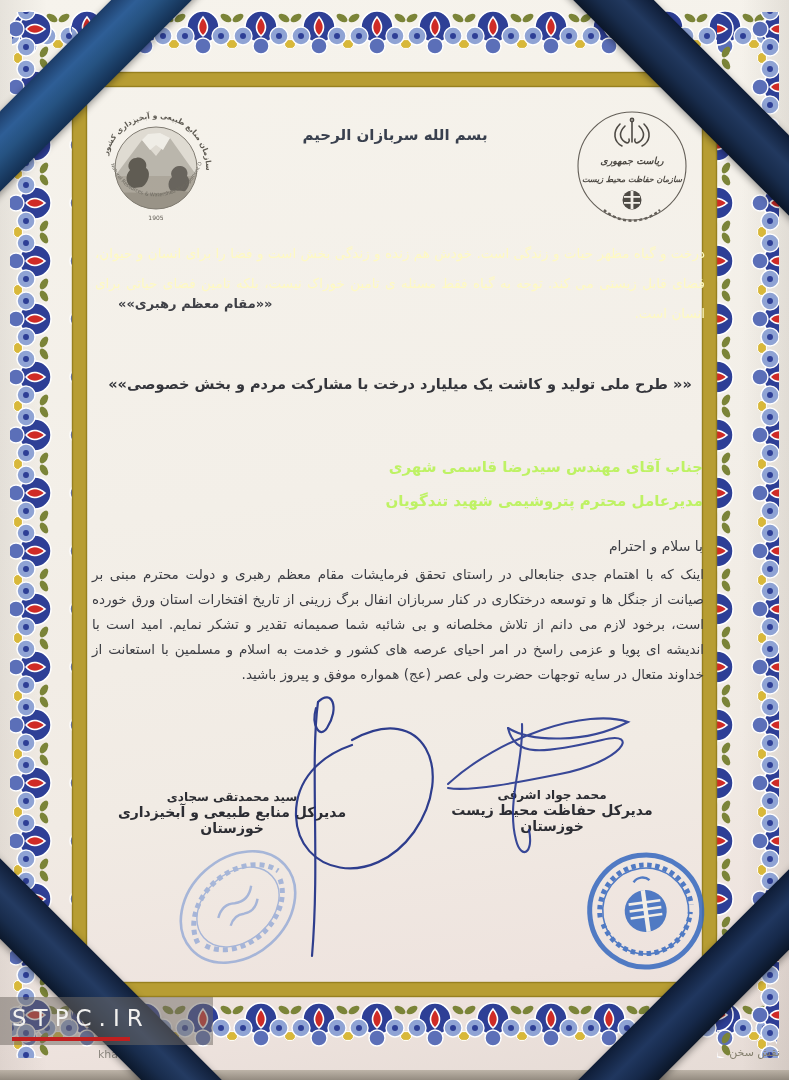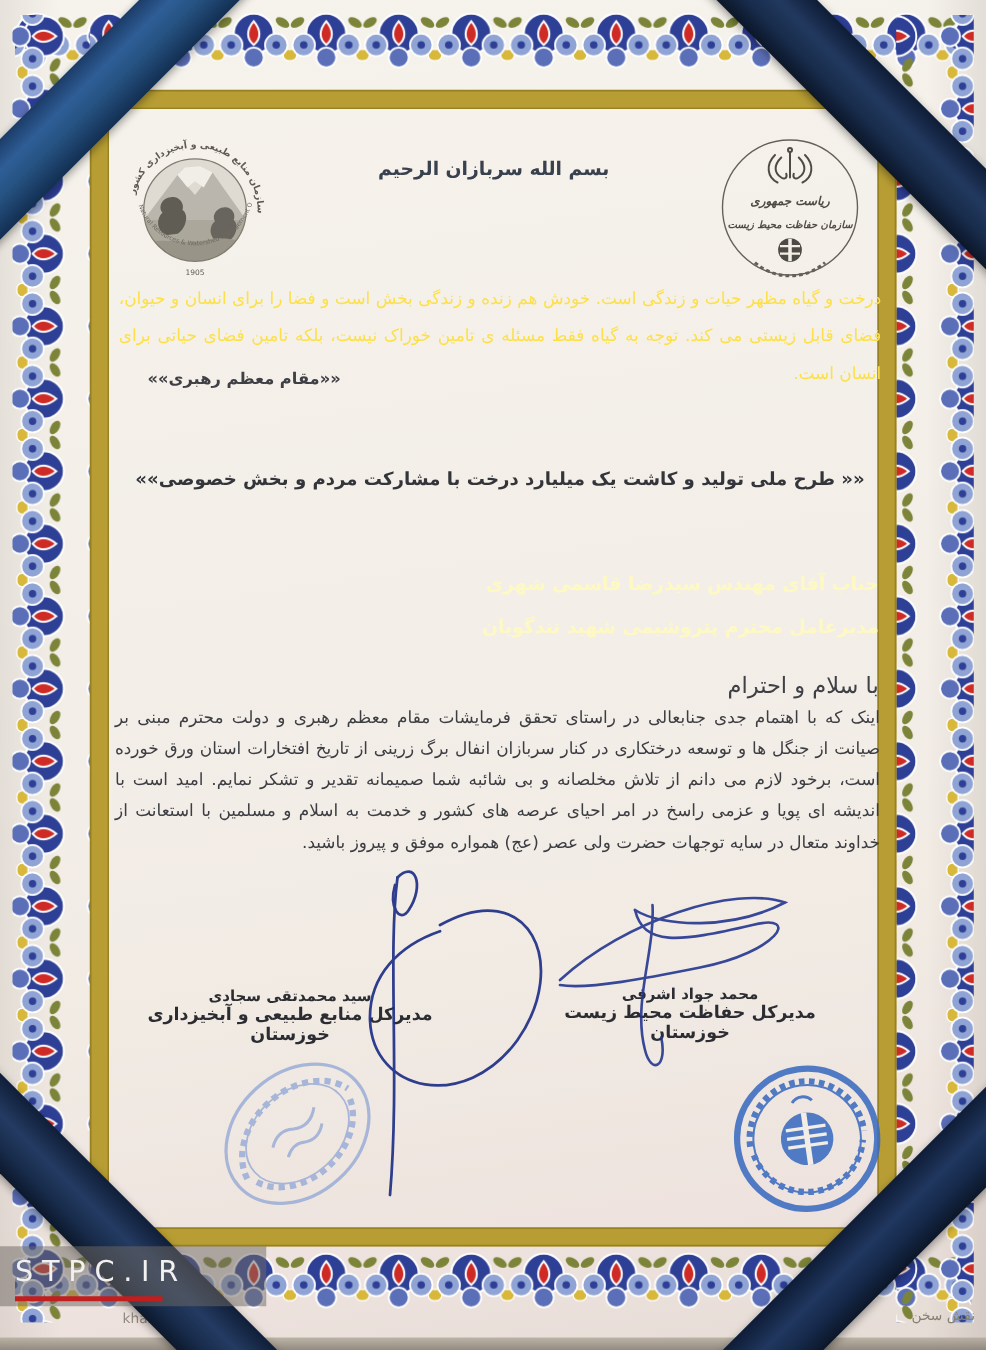--- a/index.html
+++ b/index.html
@@ -7,29 +7,29 @@
        background:#6e675e;font-family:"DejaVu Sans",sans-serif;}
   .paper{position:absolute;inset:0;
        background:linear-gradient(172deg,#f6f3ec 0%,#f3efe8 45%,#f1ebe4 70%,#eee3de 88%,#e5dbd5 100%);}
   .shade{position:absolute;inset:0;pointer-events:none;
        background:linear-gradient(90deg,rgba(90,80,70,.10) 0%,rgba(0,0,0,0) 6%,rgba(0,0,0,0) 94%,rgba(90,80,70,.12) 100%);}
   .border-svg{position:absolute;left:0;top:0;z-index:1;}
   .content{position:absolute;z-index:5;color:#3a3a40;direction:rtl;}
   .bismillah{left:95px;top:126px;width:600px;text-align:center;font-weight:bold;
        font-size:15px;color:#39404e;}
   .logo{position:absolute;z-index:6;}
-  .quote{left:95px;top:224px;width:610px;font-size:13.5px;line-height:30px;
-       text-align:justify;color:#fde047;}
+  .quote{left:95px;top:238px;width:610px;font-size:13.5px;line-height:30px;
+       text-align:justify;color:#fef9c3;}
   .attrib{left:118px;top:296px;width:250px;text-align:left;direction:rtl;
        font-size:13px;font-weight:bold;color:#3f4046;}
   .plan-title{left:95px;top:376px;width:610px;text-align:center;font-weight:bold;
        font-size:14.5px;color:#34353b;}
   .recipient{right:86px;top:450px;width:420px;text-align:right;font-weight:bold;
-       font-size:15px;line-height:34px;color:#fef9c3;}
-  .salutation{right:86px;top:538px;width:300px;font-size:18px;
+       font-size:15px;line-height:34px;color:#bef264;}
+  .salutation{right:86px;top:538px;width:300px;font-size:14px;
        color:#3f4046;}
   .body-par{left:92px;top:562px;width:612px;font-size:13.5px;line-height:25px;
        text-align:justify;color:#3c3d43;}
   .sig-col{position:absolute;z-index:8;direction:rtl;text-align:center;color:#2c2d33;}
   .sig-col .sig-name{font-weight:bold;font-size:12px;}
   .sig-col .sig-title{font-weight:bold;font-size:14px;}
   .sig-right{left:420px;top:788px;width:264px;}
   .sig-left{left:98px;top:790px;width:268px;}
   .stamp{position:absolute;z-index:9;}
   .signatures{position:absolute;left:0;top:0;z-index:10;pointer-events:none;}

